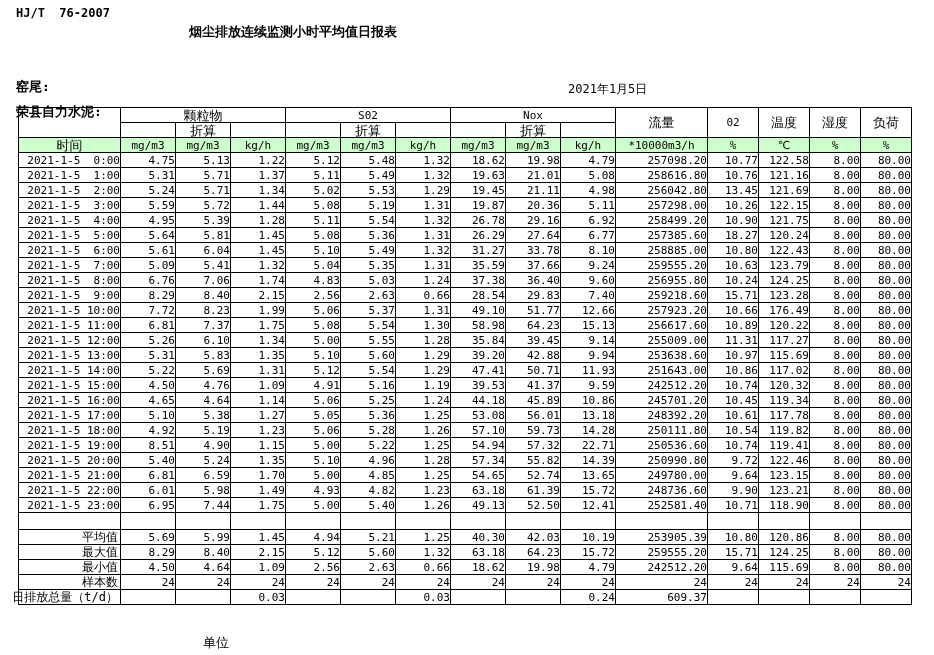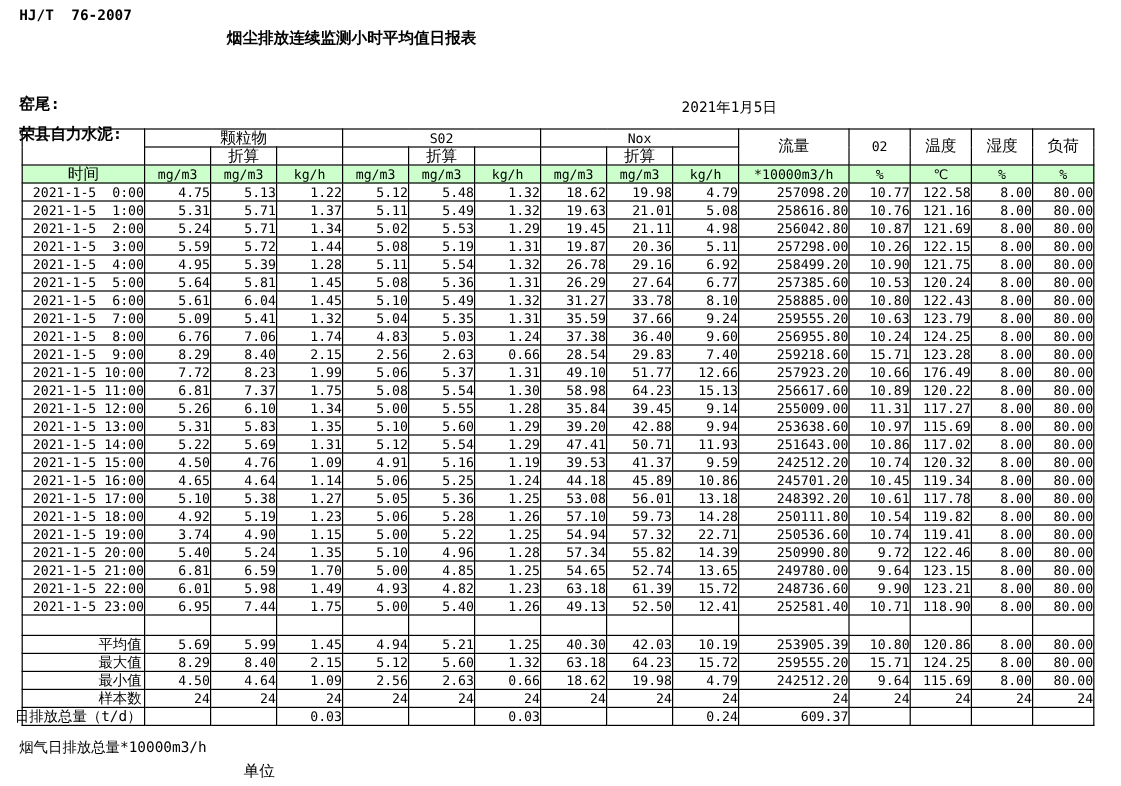--- a/index.html
+++ b/index.html
@@ -134,21 +134,21 @@
           <td class="v">5.24</td>
           <td class="v">5.71</td>
           <td class="v">1.34</td>
           <td class="v">5.02</td>
           <td class="v">5.53</td>
           <td class="v">1.29</td>
           <td class="v">19.45</td>
           <td class="v">21.11</td>
           <td class="v">4.98</td>
           <td class="v">256042.80</td>
-          <td class="v">10.87</td>
+          <td class="v">13.45</td>
           <td class="v">121.69</td>
           <td class="v">8.00</td>
           <td class="v">80.00</td>
         </tr>
         <tr>
           <td class="t">2021-1-5  3:00</td>
           <td class="v">5.59</td>
           <td class="v">5.72</td>
           <td class="v">1.44</td>
           <td class="v">5.08</td>
@@ -185,21 +185,21 @@
           <td class="v">5.64</td>
           <td class="v">5.81</td>
           <td class="v">1.45</td>
           <td class="v">5.08</td>
           <td class="v">5.36</td>
           <td class="v">1.31</td>
           <td class="v">26.29</td>
           <td class="v">27.64</td>
           <td class="v">6.77</td>
           <td class="v">257385.60</td>
-          <td class="v">10.53</td>
+          <td class="v">18.27</td>
           <td class="v">120.24</td>
           <td class="v">8.00</td>
           <td class="v">80.00</td>
         </tr>
         <tr>
           <td class="t">2021-1-5  6:00</td>
           <td class="v">5.61</td>
           <td class="v">6.04</td>
           <td class="v">1.45</td>
           <td class="v">5.10</td>
@@ -413,21 +413,21 @@
           <td class="v">59.73</td>
           <td class="v">14.28</td>
           <td class="v">250111.80</td>
           <td class="v">10.54</td>
           <td class="v">119.82</td>
           <td class="v">8.00</td>
           <td class="v">80.00</td>
         </tr>
         <tr>
           <td class="t">2021-1-5 19:00</td>
-          <td class="v">3.74</td>
+          <td class="v">8.51</td>
           <td class="v">4.90</td>
           <td class="v">1.15</td>
           <td class="v">5.00</td>
           <td class="v">5.22</td>
           <td class="v">1.25</td>
           <td class="v">54.94</td>
           <td class="v">57.32</td>
           <td class="v">22.71</td>
           <td class="v">250536.60</td>
           <td class="v">10.74</td>
@@ -611,16 +611,15 @@
           <td class="v">0.24</td>
           <td class="v">609.37</td>
           <td class="v"></td>
           <td class="v"></td>
           <td class="v"></td>
           <td class="v"></td>
         </tr>
       </tbody>
   </table>
 
-  <div class="f1">烟气日排放总量*10000m3/h</div>
   <div class="f2">上报单位（盖章）</div>
   <div class="f3">单位</div>
 </div>
 
 </body></html>

